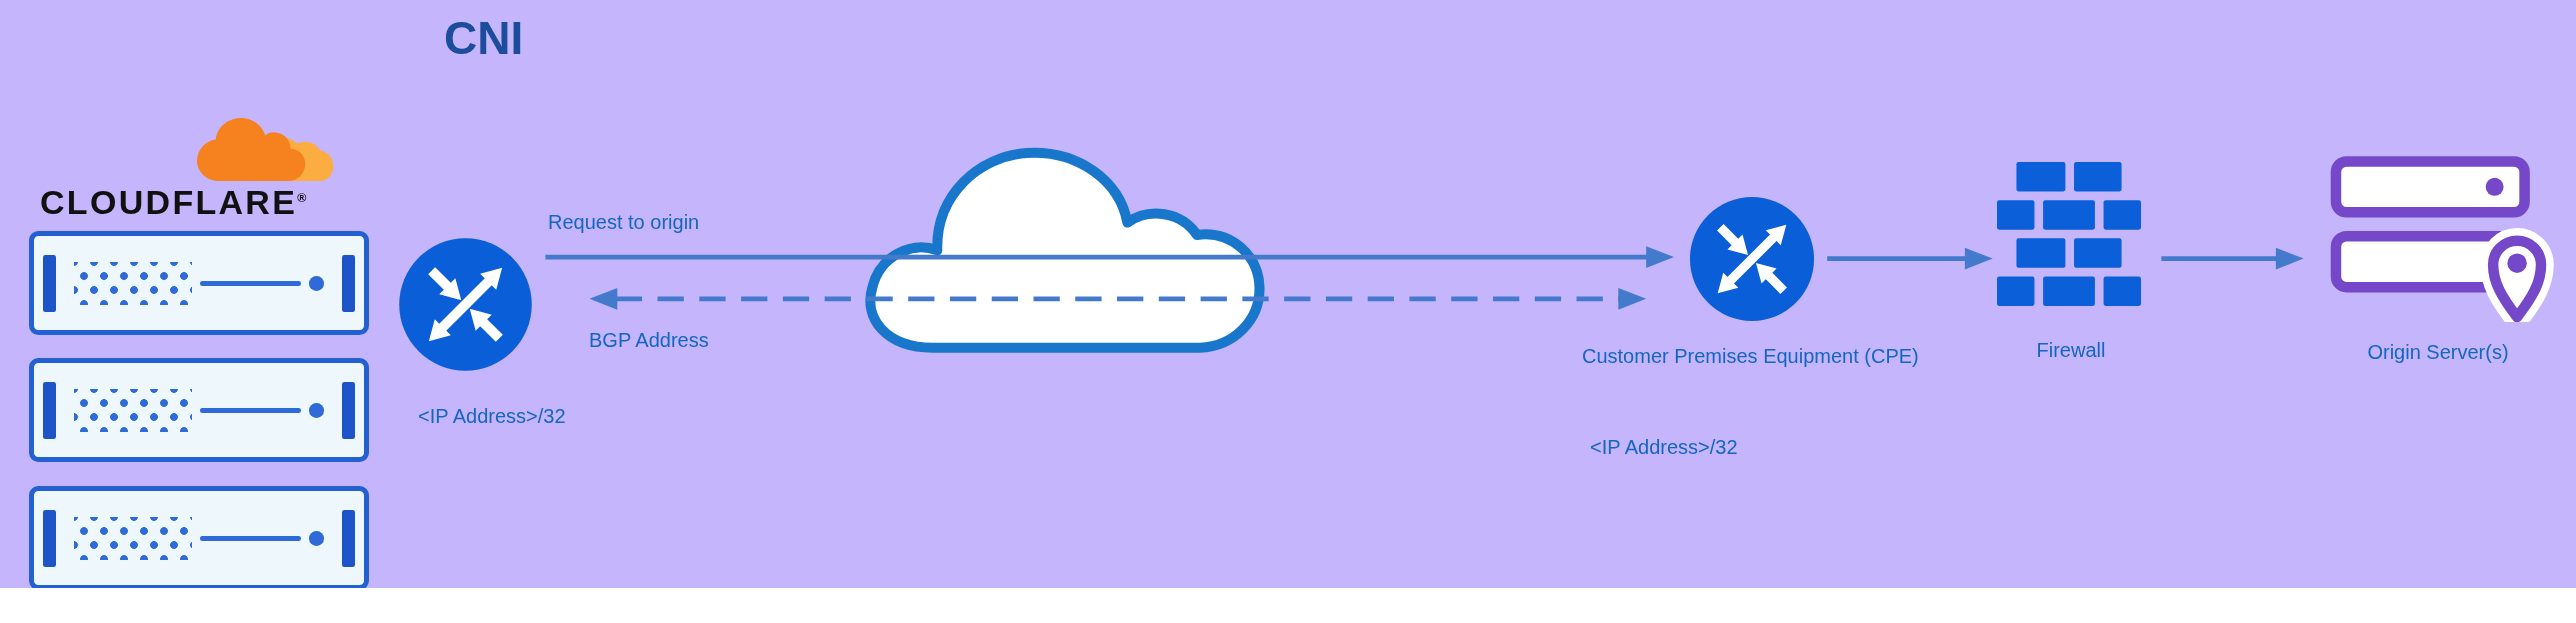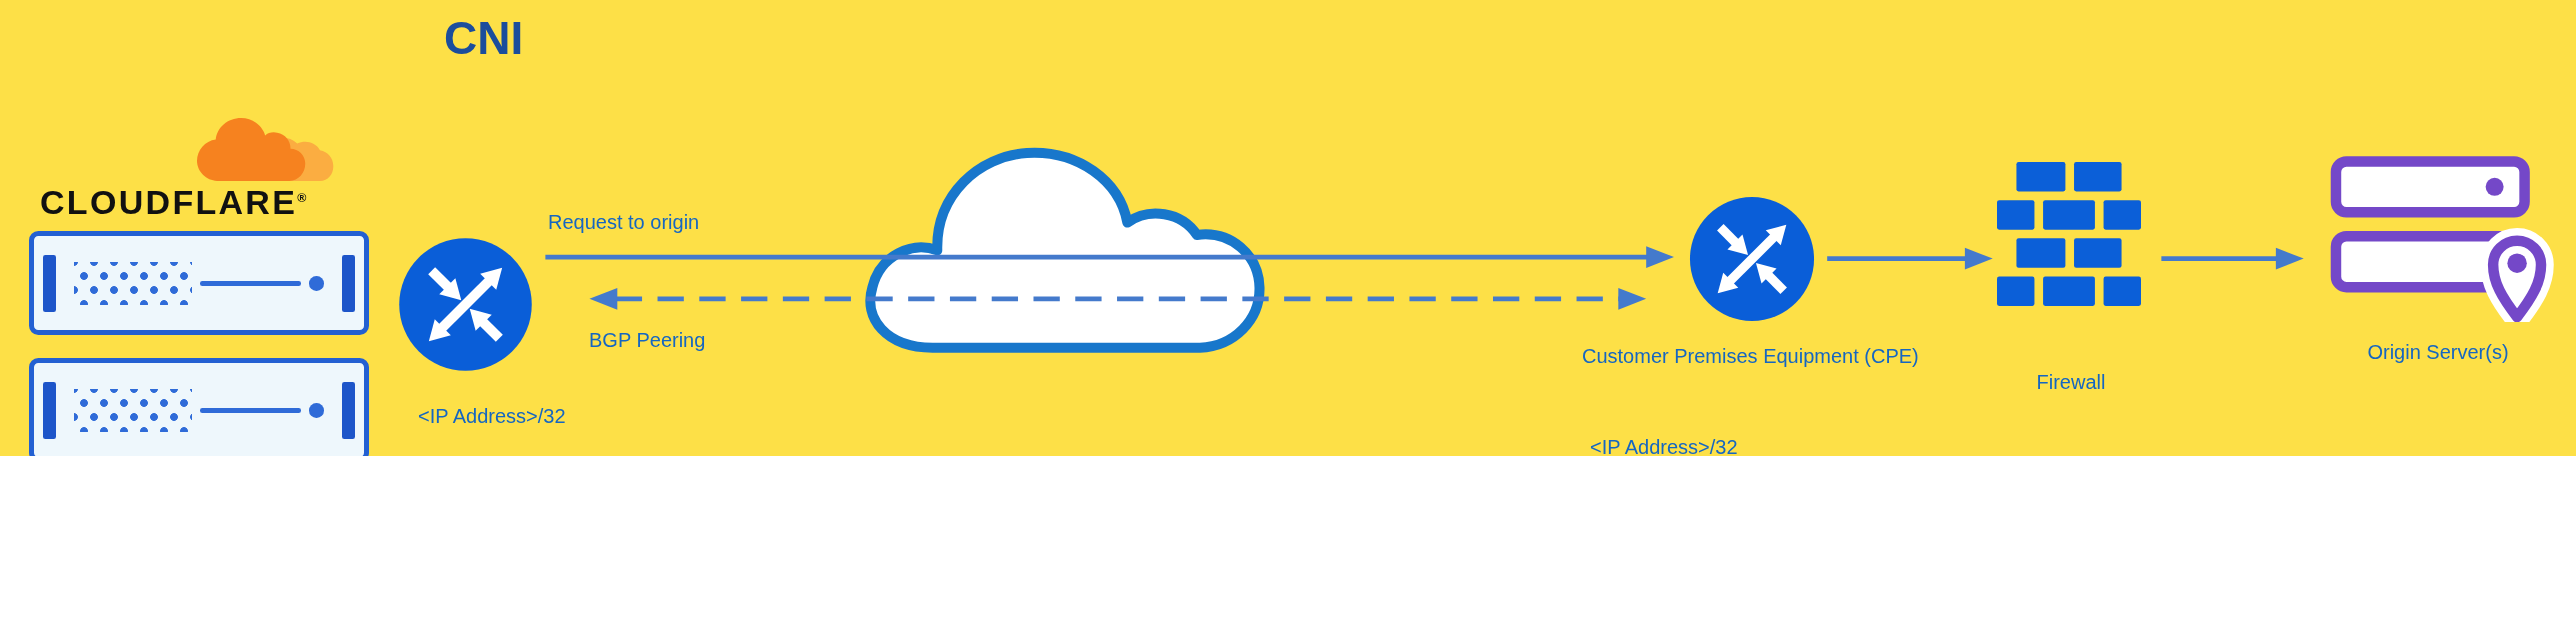--- a/index.html
+++ b/index.html
@@ -1,20 +1,20 @@
 <!DOCTYPE html>
 <html style="font-size:12.4px"><head>
 <meta charset="utf-8">
 <style>
   html,body{margin:0;padding:0;background:#ffffff;}
   #canvas{
     position:relative;
     width:2576px;
-    height:456px;
-    background:#fde047;
+    height:588px;
+    background:#c4b5fd;
     overflow:hidden;
     font-family:"Liberation Sans","DejaVu Sans",sans-serif;
   }
   .abs{position:absolute;}
   
   .lbl{
     position:absolute;
     color:#1566c2;
     font-size:20px;
     line-height:1.25;
@@ -202,27 +202,27 @@
     <rect x="6" y="58" width="126" height="34" rx="7" fill="#ffffff" stroke="#7448c8" stroke-width="7"></rect>
     <g>
       <path d="M127,112 C 117,99 111,89 111,77 A16,16 0 1 1 143,77 C143,89 137,99 127,112 Z" fill="#ffffff" stroke="#ffffff" stroke-width="17" stroke-linejoin="round"></path>
       <path d="M127,112 C 117,99 111,89 111,77 A16,16 0 1 1 143,77 C143,89 137,99 127,112 Z" fill="#ffffff" stroke="#7448c8" stroke-width="7" stroke-linejoin="round"></path>
       <circle cx="127" cy="76" r="6.5" fill="#7448c8"></circle>
     </g>
   </svg>
 
   <div class="lbl" style="left:548px;top:210px;">Request to origin</div>
 
-  <div class="lbl" style="left:589px;top:328px;">BGP Peering</div>
+  <div class="lbl" style="left:589px;top:328px;">BGP Address</div>
 
 
   <div class="lbl" style="left:418px;top:404px;">&lt;IP Address&gt;/32</div>
 
   <div class="lbl cpe-name" style="left:1582px;top:344px;">Customer Premises Equipment (CPE)</div>
 
   <div class="lbl" style="left:1590px;top:435px;">&lt;IP Address&gt;/32</div>
 
-  <div class="lbl center" style="left:1978px;top:338px;width:186px;margin-top:32px;">Firewall</div>
+  <div class="lbl center" style="left:1978px;top:338px;width:186px;">Firewall</div>
 
   <div class="lbl center" style="left:2322px;top:340px;width:232px;">Origin Server(s)</div>
 
 </div>
 
 
 </body></html>

